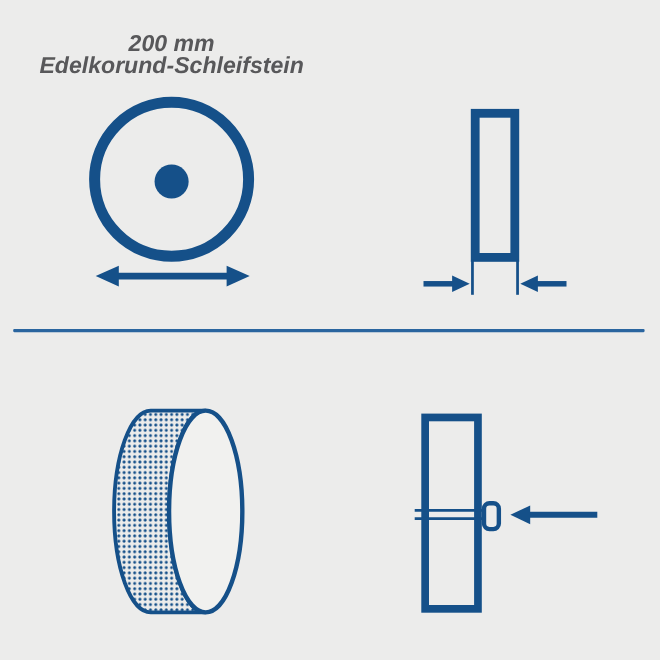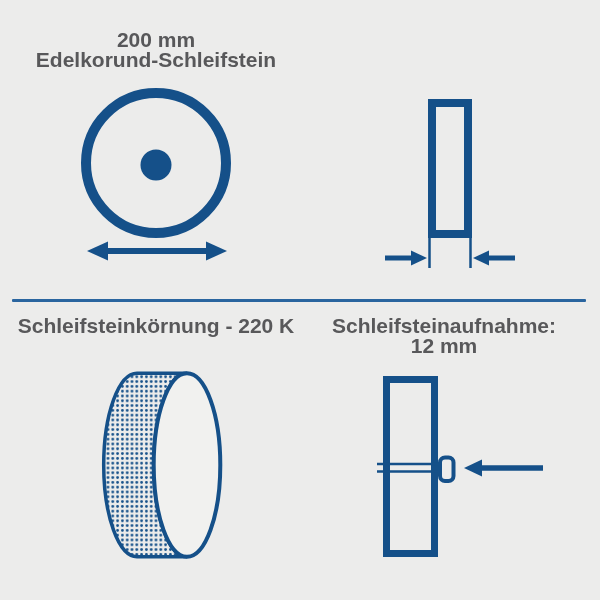--- a/index.html
+++ b/index.html
@@ -9,21 +9,21 @@
     --ellipse-face-fill:#f1f1ef;
     --background:#ececeb;
   }
   html,body{margin:0;padding:0;}
   body{
     width:600px;height:600px;
     background:var(--background);
     font-family:"Liberation Sans", sans-serif;
     overflow:hidden;
   }
-  .canvas{position:relative;width:592px;height:600px;}
+  .canvas{position:relative;width:592px;height:600px;font-style:italic;}
   .heading{
     position:absolute;
     text-align:center;
     font-weight:bold;
     font-size:21px;
     line-height:20px;
     color:var(--heading-text);
     letter-spacing:0;
     white-space:nowrap;
   }
@@ -60,26 +60,21 @@
 <div class="canvas">
 
   <div class="heading h-tl">
     <div>200 mm</div>
     <div>Edelkorund-Schleifstein</div>
   </div>
 
   <div class="heading h-tr">
   </div>
 
-  <div class="heading h-bl">Schleifsteinkörnung - 220 K</div>
 
-  <div class="heading h-br">
-    <div>Schleifsteinaufnahme:</div>
-    <div>12 mm</div>
-  </div>
 
   <div class="divider"></div>
 
   <svg class="fig-overlay" viewBox="0 0 600 600" aria-hidden="true">
     <defs>
       <pattern id="grainPattern" width="4.8" height="4.8" patternUnits="userSpaceOnUse">
         <circle class="fl" cx="2.4" cy="2.4" r="1.4"></circle>
       </pattern>
     </defs>
 

